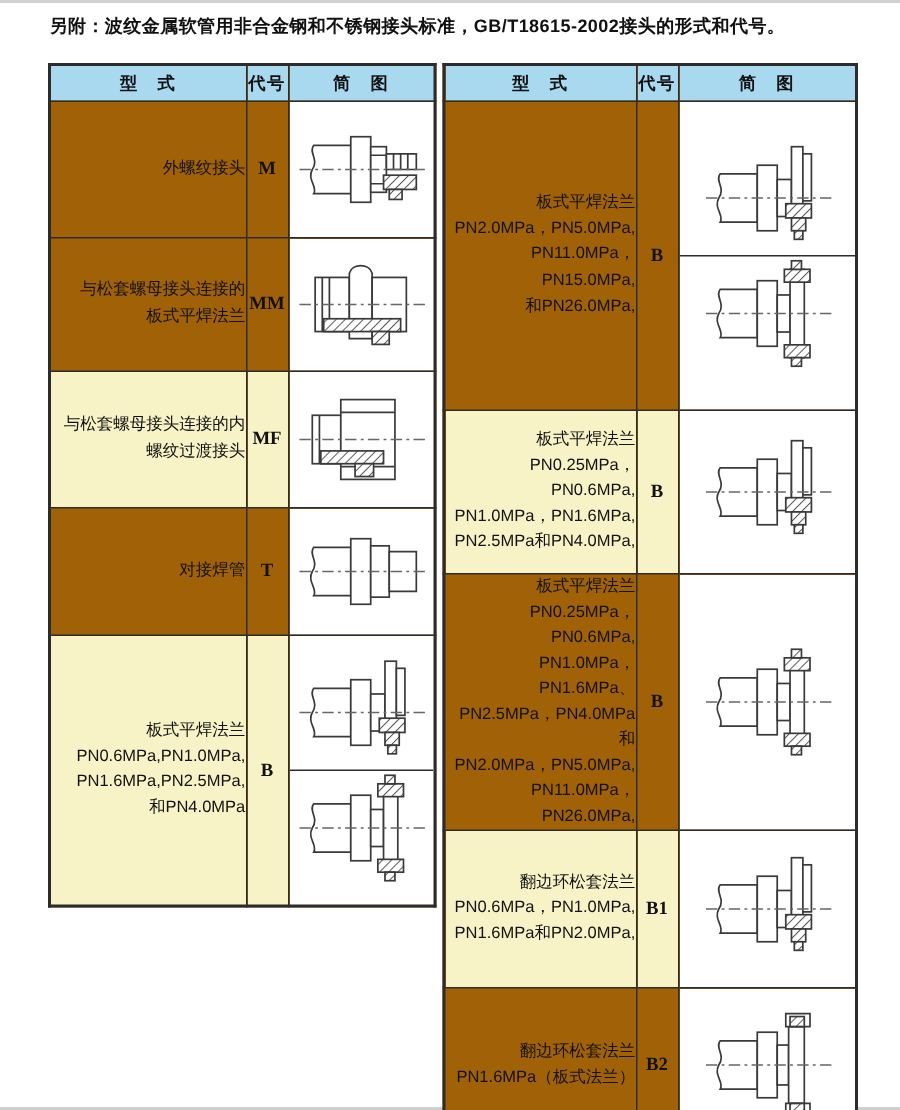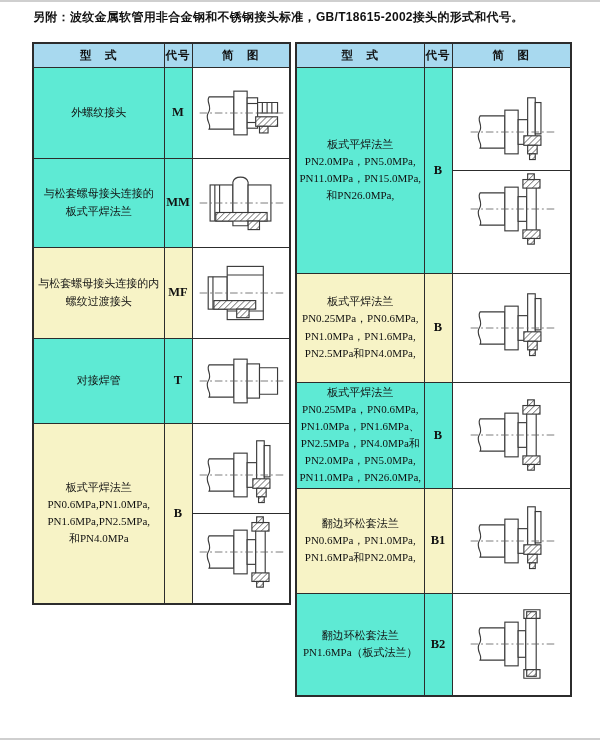--- a/index.html
+++ b/index.html
@@ -17,33 +17,33 @@
     box-sizing:border-box;
   }
   .title{
     position:absolute;left:33px;top:8px;width:560px;
     font-size:12px;font-weight:700;letter-spacing:.3px;line-height:1.3;
   }
   .tables{
     position:absolute;left:32px;top:40px;display:flex;gap:4px;align-items:flex-start;
   }
   table.t{
-    border-collapse:collapse;table-layout:fixed;background:#5eead4;
+    border-collapse:collapse;table-layout:fixed;background:#a16207;
     border:2px solid var(--bd);
   }
   table.t td, table.t th{
     border:1.5px solid var(--bd);padding:0;box-sizing:border-box;overflow:hidden;
   }
   tr.head th{
     background:var(--hdr);height:24px;font-size:11.5px;font-weight:700;
     text-align:center;vertical-align:middle;letter-spacing:1px;
   }
   td.type{
-    font-size:11px;line-height:1.55;text-align:center;vertical-align:middle;
-    padding:3px 4px 3px 8px;white-space:pre-line;font-family:Liberation Serif, serif;
+    font-size:11px;line-height:1.55;text-align:right;vertical-align:middle;
+    padding:3px 4px 3px 8px;white-space:pre-line;
   }
   td.code{
     text-align:center;vertical-align:middle;
     font-family:"Liberation Serif",serif;font-weight:700;font-size:12.5px;
   }
   td.diag{vertical-align:middle;text-align:center;background:#fff;}
   td.diag svg.dsvg{height:76px;width:auto;display:inline-block;vertical-align:middle;}
   td.diag.split{padding:0;}
   .sub{
     height:50%;display:flex;align-items:center;justify-content:center;box-sizing:border-box;

